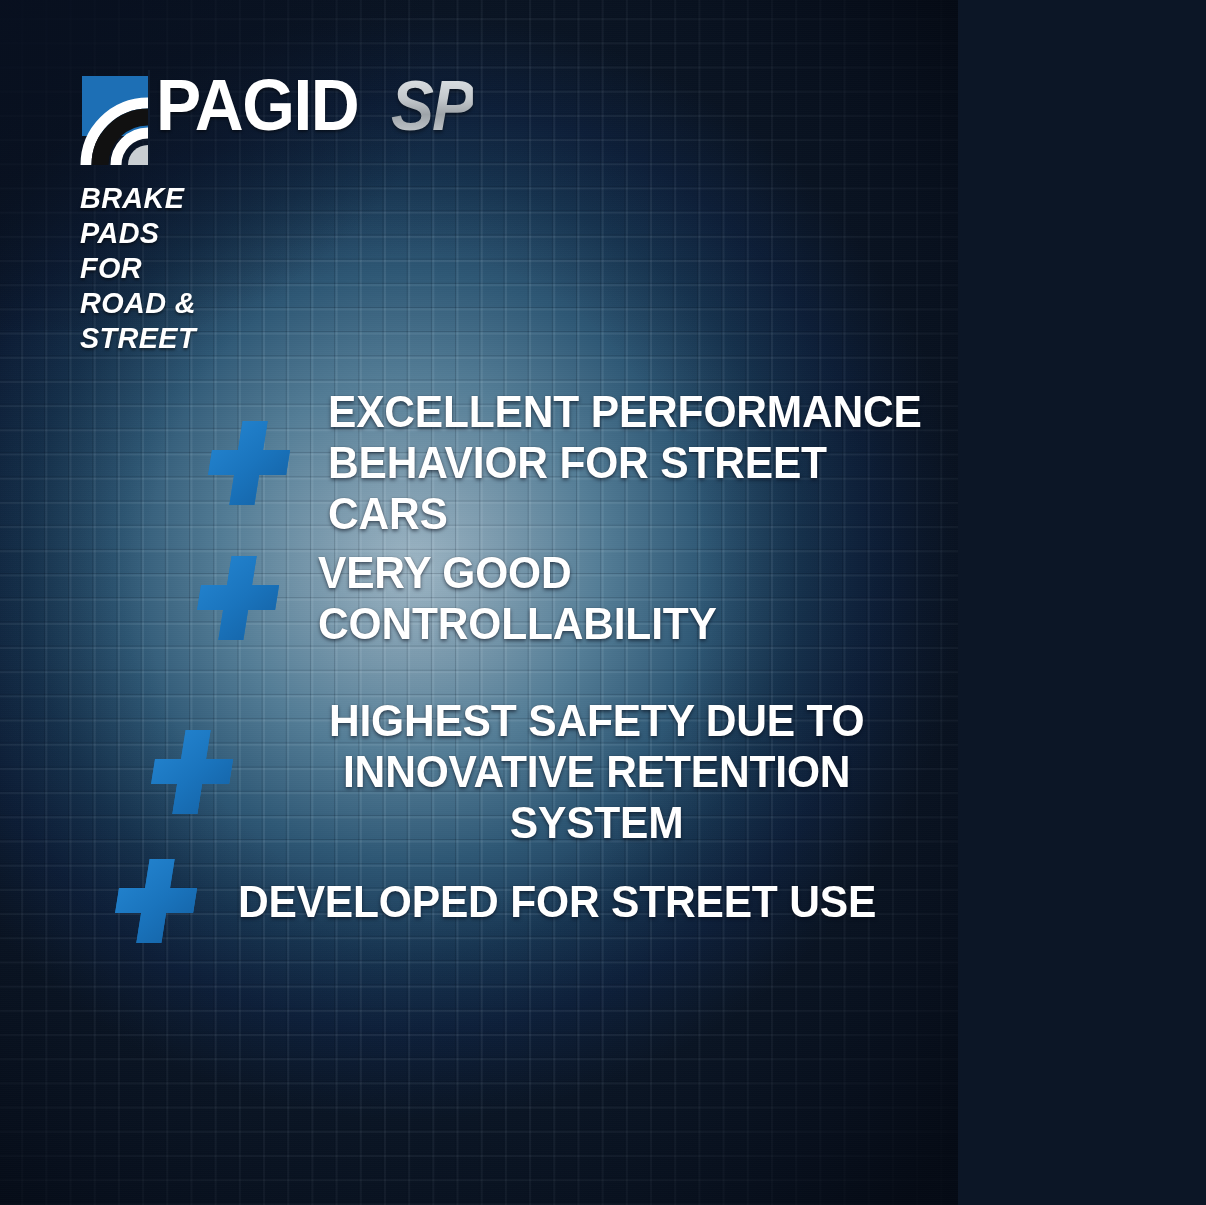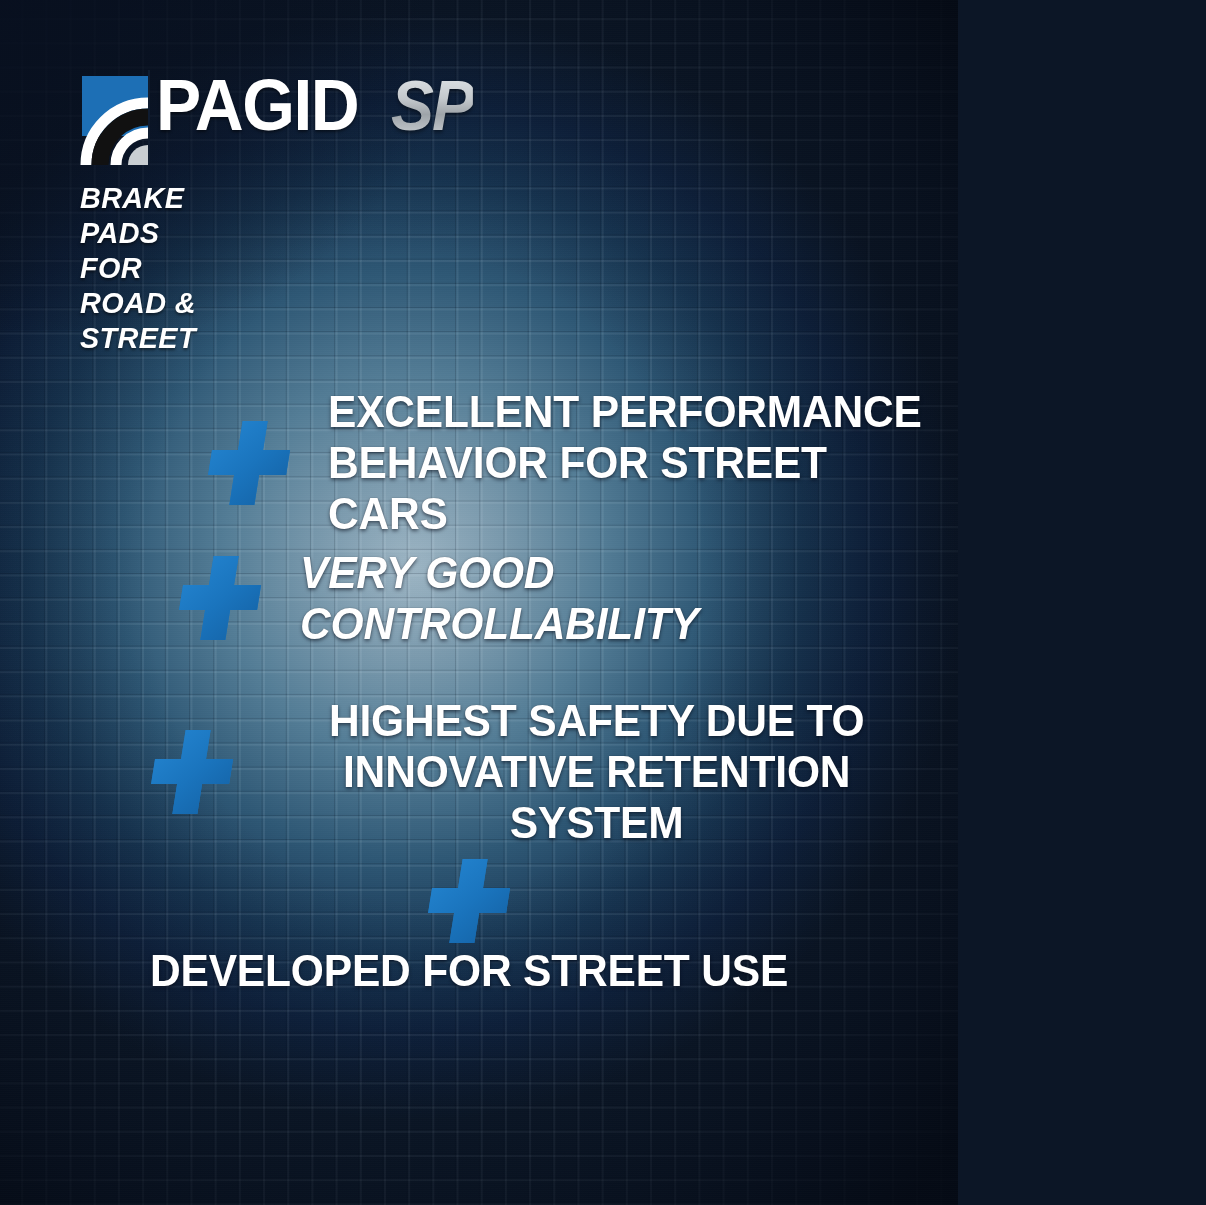--- a/index.html
+++ b/index.html
@@ -135,25 +135,25 @@
     letter-spacing:-.2px;
     transform:scaleX(.945);
     transform-origin:left center;
     text-shadow:0 2px 4px rgba(3,10,22,.55), 0 0 1px rgba(3,10,22,.4);
     white-space:pre-line;
   }
 
   
   #bullet-0 { left:205px; top:386px; }
   #bullet-0 .btext{ margin-left:35px; }
-  #bullet-1 { left:176px; top:547px;font-style:italic; }
+  #bullet-1 { left:194px; top:547px; }
   #bullet-1 .btext{ margin-left:36px; }
   #bullet-2 { left:148px; top:695px;text-align:center; }
   #bullet-2 .btext{ margin-left:37px; }
-  #bullet-3 { left:112px; top:857px;flex-direction:column; }
+  #bullet-3 { left:112px; top:857px; }
   #bullet-3 .btext{ margin-left:38px; }
 </style>
 </head>
 <body>
 
 <div class="stage">
 
   <div class="bg-base"></div>
   <div class="bg-grid"></div>
   <div class="bg-grid2"></div>

